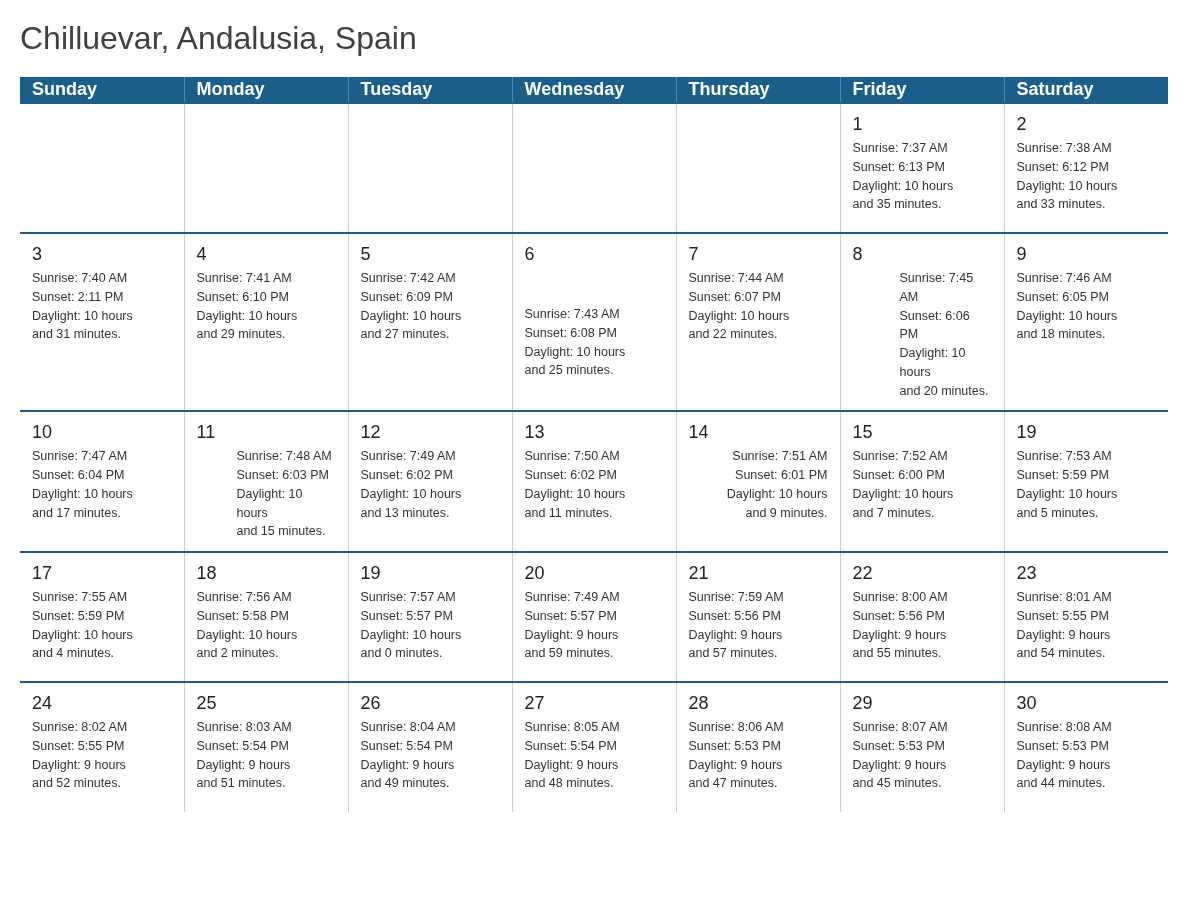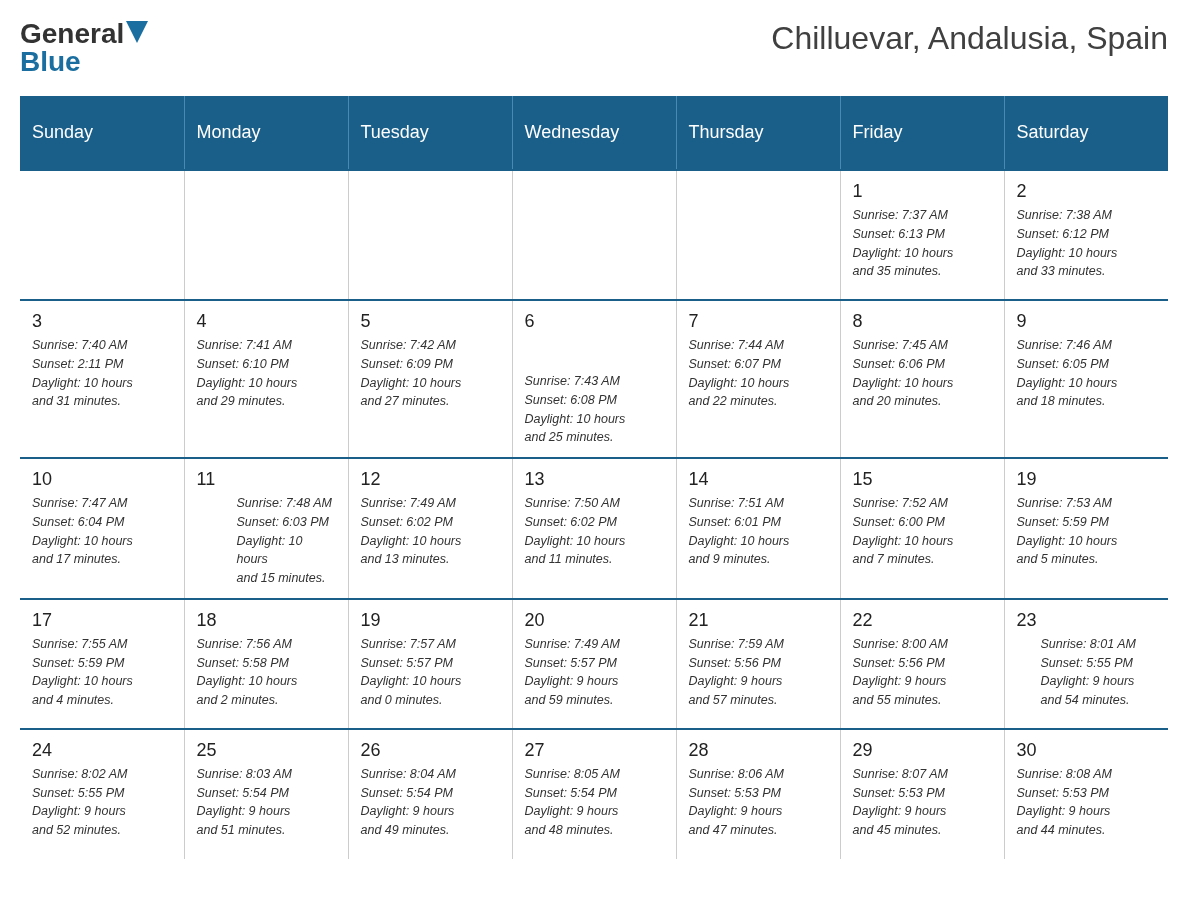--- a/index.html
+++ b/index.html
@@ -49,24 +49,24 @@
     }
     .calendar {
       width: 100%;
       border-collapse: collapse;
     }
     .calendar thead tr {
       background-color: #1a5f8a;
     }
     .calendar thead th {
       color: #fff;
-      padding: 26px 12px;
+      padding: 2px 12px;
       text-align: left;
       font-size: 18px;
-      font-weight: normal;
+      font-weight: bold;
       border-right: 1px solid #4a8ab0;
     }
     .calendar thead th:last-child {
       border-right: none;
     }
     .calendar tbody tr {
       border-top: 2px solid #1a5f8a;
     }
     .calendar tbody td {
       vertical-align: top;
@@ -82,41 +82,29 @@
     .day-number {
       font-size: 18px;
       color: #222;
       font-weight: normal;
       margin-bottom: 4px;
     }
     .day-info {
       font-size: 12.5px;
       color: #333;
       line-height: 1.5;
-      font-style: italic;
     }
     .empty-cell {
       background: #fff;
     }
   </style>
 </head>
 <body>
 
 <div class="header">
-  <div class="logo">
-    <div style="display:flex; align-items:center;">
-      <span class="logo-general">General</span>
-      <span style="display:inline-block; margin-left:2px;">
-        <svg width="22" height="22" viewBox="0 0 22 22">
-          <polygon points="0,0 22,0 11,22" fill="#1a6fa0"></polygon>
-        </svg>
-      </span>
-    </div>
-    <span class="logo-blue">Blue</span>
-  </div>
   <div class="title-section">
     <div class="location-title">Chilluevar, Andalusia, Spain</div>
   </div>
 </div>
 
 <table class="calendar">
   <thead>
     <tr>
     <th>Sunday</th>
         <th>Monday</th>
@@ -180,21 +168,21 @@
         </td>
         <td>
           <div class="day-number">7</div>
           <div class="day-info" style="white-space: pre-line;">Sunrise: 7:44 AM
 Sunset: 6:07 PM
 Daylight: 10 hours
 and 22 minutes.</div>
         </td>
         <td>
           <div class="day-number">8</div>
-          <div class="day-info" style="white-space: pre-line;">Sunrise: 7:45 AM
+          <div class="day-info" style="white-space: pre-line; margin-left: 47px;">Sunrise: 7:45 AM
 Sunset: 6:06 PM
 Daylight: 10 hours
 and 20 minutes.</div>
         </td>
         <td>
           <div class="day-number">9</div>
           <div class="day-info" style="white-space: pre-line;">Sunrise: 7:46 AM
 Sunset: 6:05 PM
 Daylight: 10 hours
 and 18 minutes.</div>
@@ -224,21 +212,21 @@
         </td>
         <td>
           <div class="day-number">13</div>
           <div class="day-info" style="white-space: pre-line;">Sunrise: 7:50 AM
 Sunset: 6:02 PM
 Daylight: 10 hours
 and 11 minutes.</div>
         </td>
         <td>
           <div class="day-number">14</div>
-          <div class="day-info" style="white-space: pre-line;">Sunrise: 7:51 AM
+          <div class="day-info" style="white-space: pre-line; text-align: right;">Sunrise: 7:51 AM
 Sunset: 6:01 PM
 Daylight: 10 hours
 and 9 minutes.</div>
         </td>
         <td>
           <div class="day-number">15</div>
           <div class="day-info" style="white-space: pre-line;">Sunrise: 7:52 AM
 Sunset: 6:00 PM
 Daylight: 10 hours
 and 7 minutes.</div>
@@ -289,21 +277,21 @@
         </td>
         <td>
           <div class="day-number">22</div>
           <div class="day-info" style="white-space: pre-line;">Sunrise: 8:00 AM
 Sunset: 5:56 PM
 Daylight: 9 hours
 and 55 minutes.</div>
         </td>
         <td>
           <div class="day-number">23</div>
-          <div class="day-info" style="white-space: pre-line; margin-left: 24px;">Sunrise: 8:01 AM
+          <div class="day-info" style="white-space: pre-line;">Sunrise: 8:01 AM
 Sunset: 5:55 PM
 Daylight: 9 hours
 and 54 minutes.</div>
         </td>
       </tr>
       <tr>
         <td>
           <div class="day-number">24</div>
           <div class="day-info" style="white-space: pre-line;">Sunrise: 8:02 AM
 Sunset: 5:55 PM

